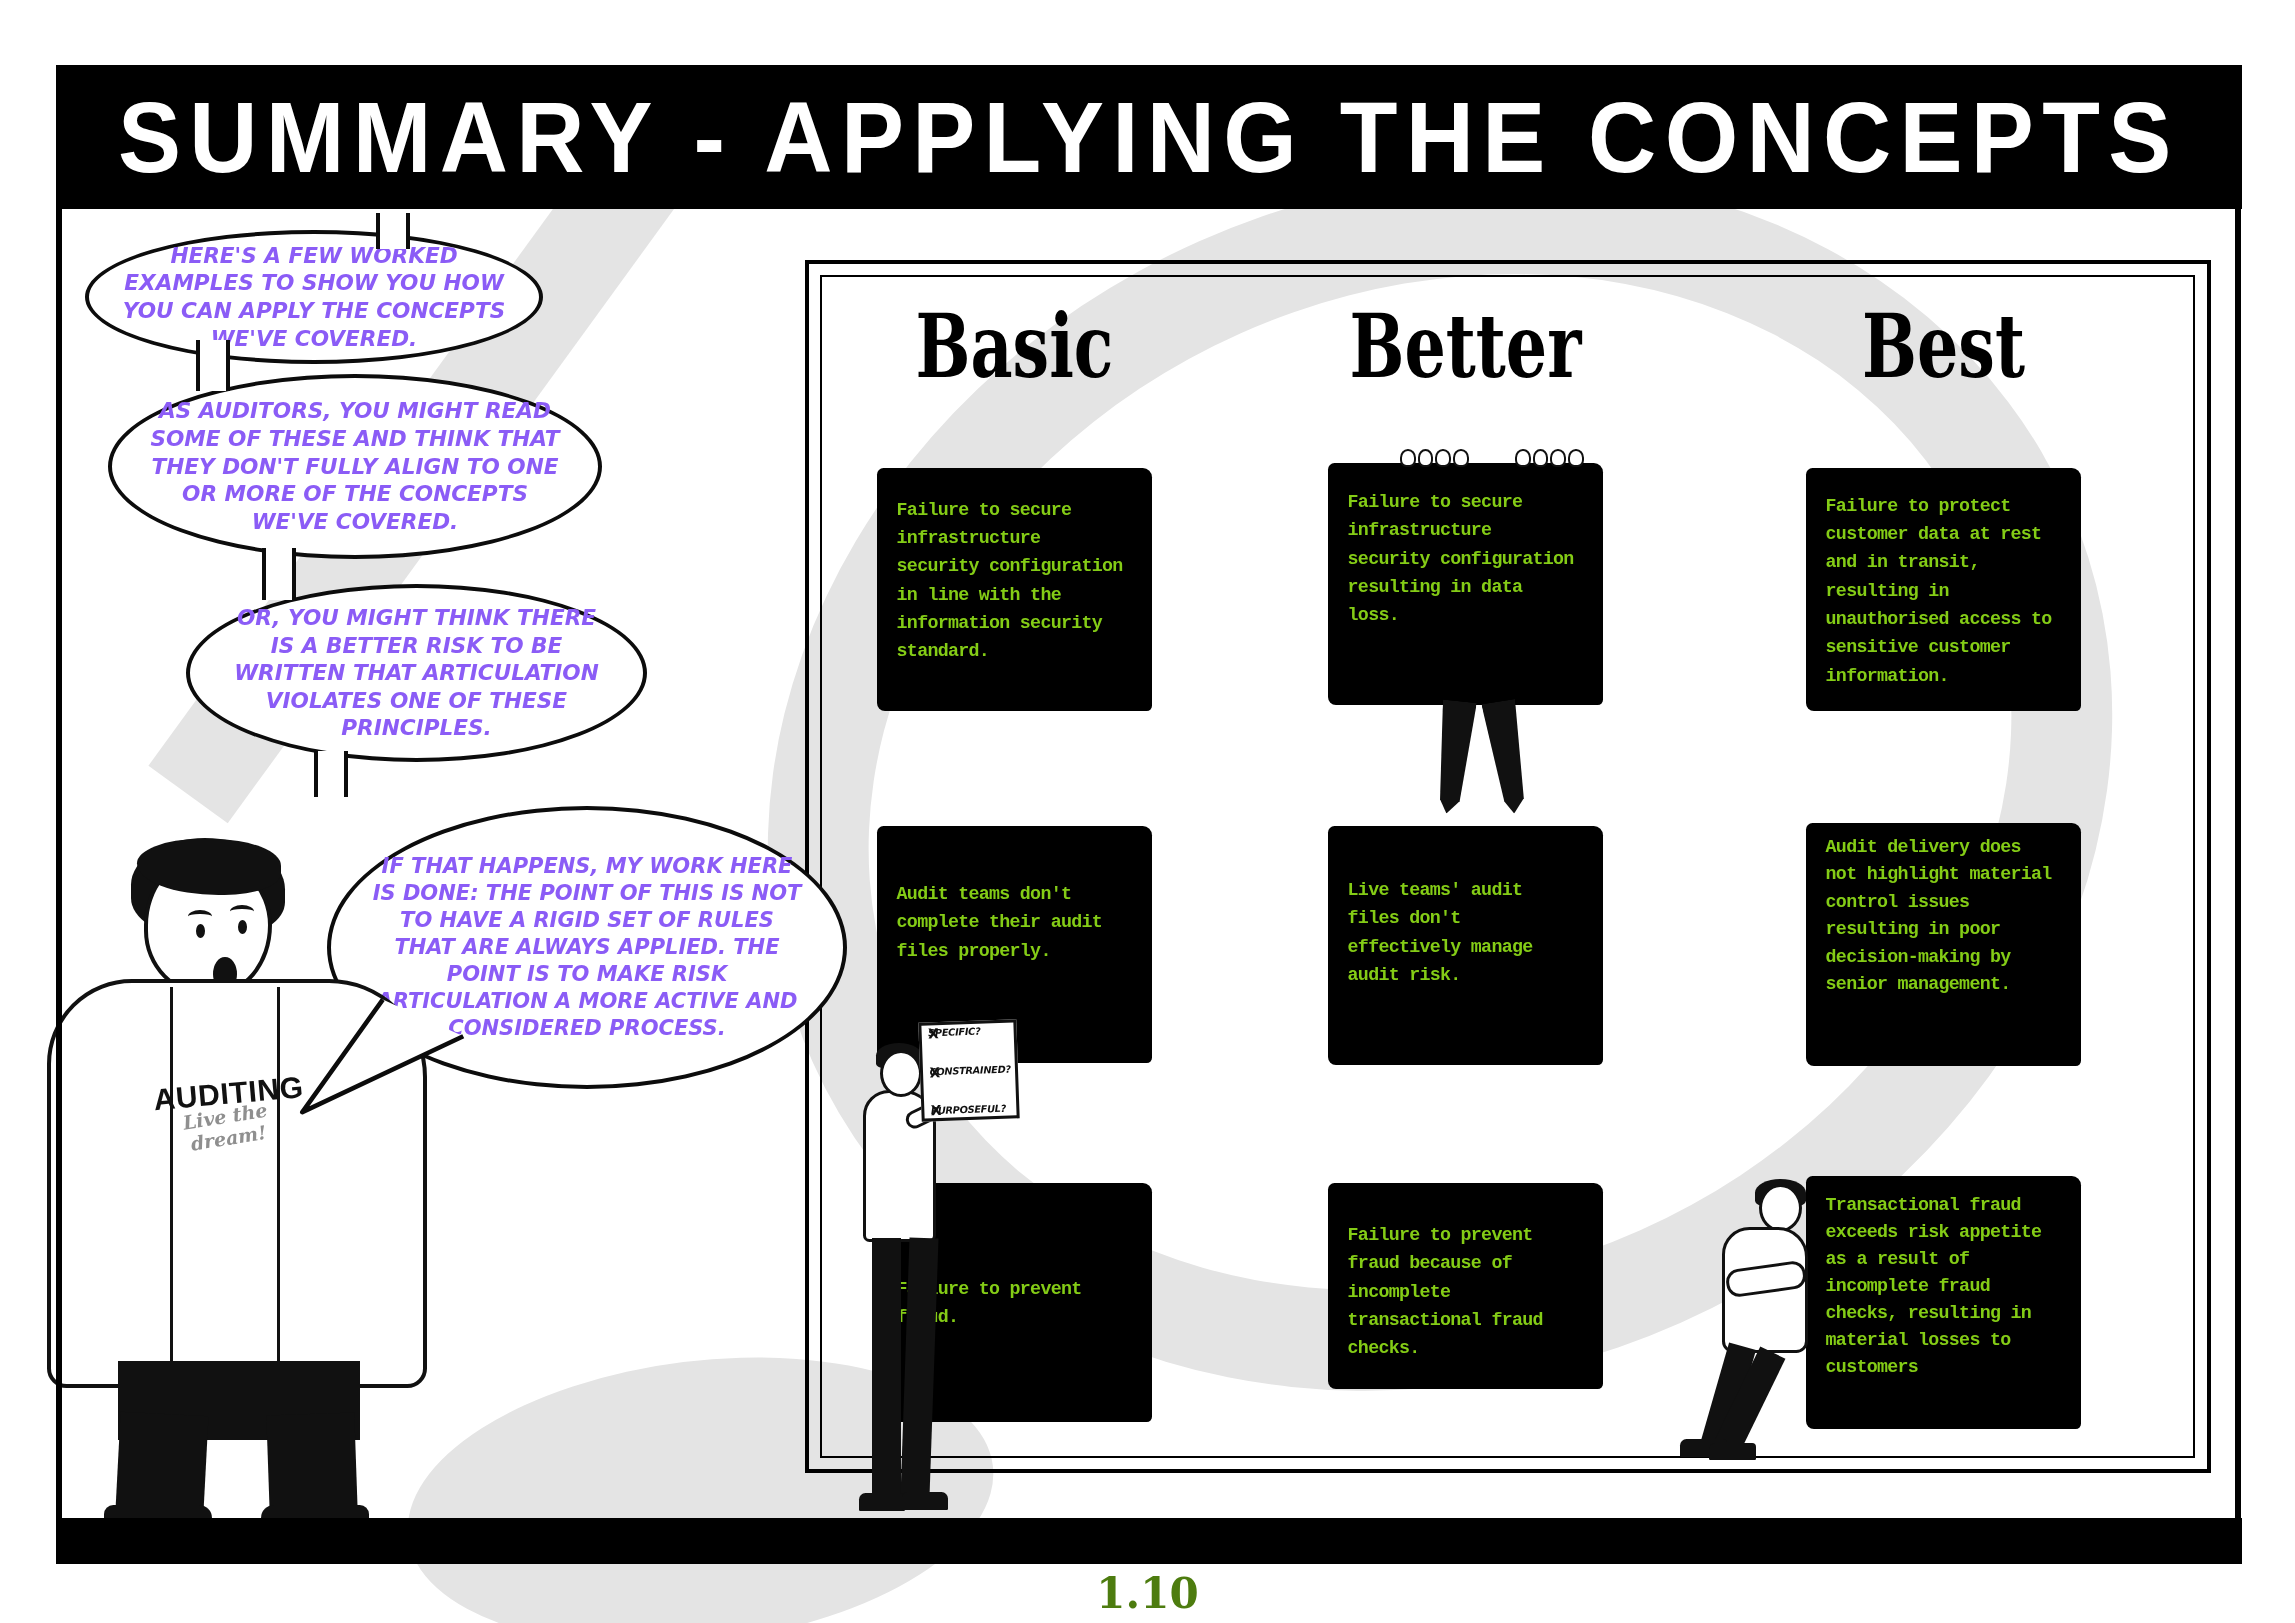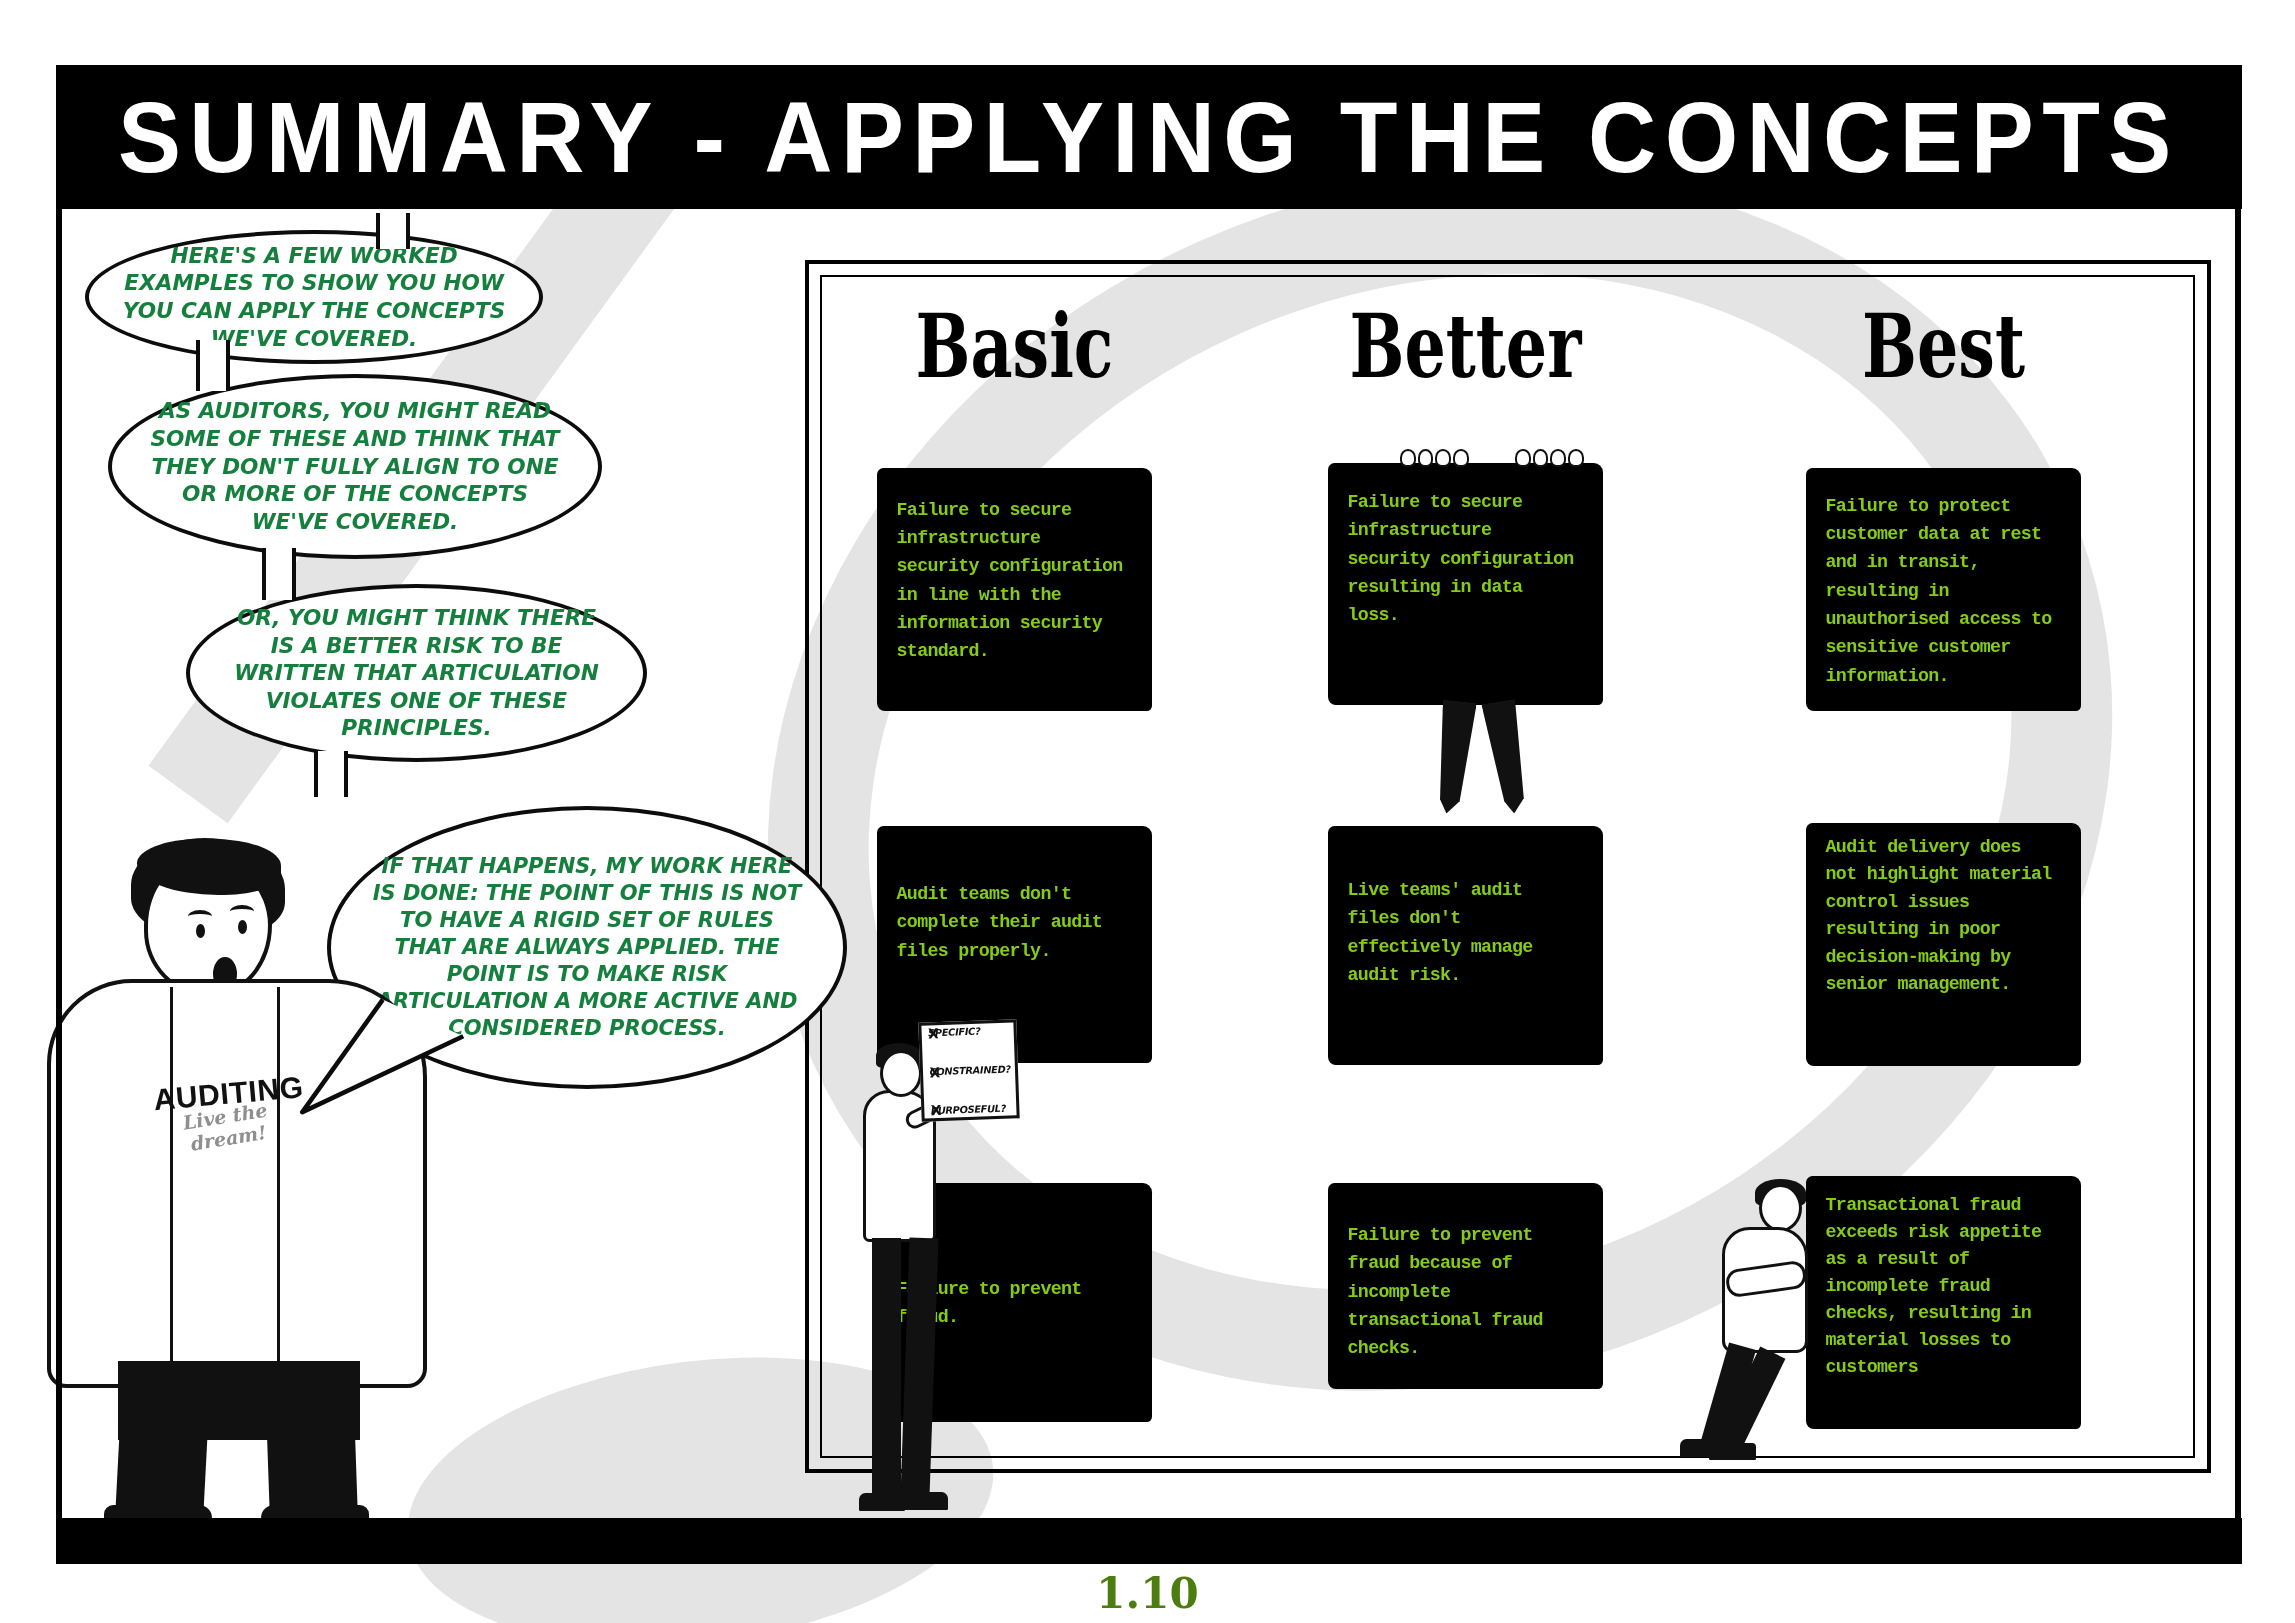--- a/index.html
+++ b/index.html
@@ -45,21 +45,21 @@
   .cell-5{left:1328px;top:826px;height:239px;padding-top:50px;}
   .cell-6{left:1806px;top:823px;height:243px;padding-top:11px;line-height:1.5;}
   .cell-7{left:877px;top:1183px;height:239px;padding-top:92px;}
   .cell-8{left:1328px;top:1183px;height:206px;padding-top:38px;}
   .cell-9{left:1806px;top:1176px;height:253px;padding-top:15.7px;line-height:1.48;}
 
   
   .bubble{position:absolute;background:#fff;border:4.6px solid #0c0c0c;border-radius:50%;z-index:4;
           display:flex;align-items:center;justify-content:center;text-align:center;
           font-family:"DejaVu Sans",sans-serif;font-style:italic;font-weight:bold;font-size:21.6px;
-          line-height:1.28;color:#15803d;box-sizing:border-box;}
+          line-height:1.28;color:#8b5cf6;box-sizing:border-box;}
   .bubble .txt{width:86%;}
   .bubble-1{left:85px;top:230px;width:458px;height:134px;}
   .bubble-2{left:108px;top:374px;width:494px;height:185px;}
   .bubble-3{left:186px;top:584px;width:461px;height:178px;}
   .bubble-4{left:327px;top:806px;width:520px;height:283px;font-size:21px;}
   .bubble-connector{position:absolute;background:#fff;border-left:4.6px solid #0c0c0c;border-right:4.6px solid #0c0c0c;
           z-index:5;box-sizing:border-box;}
   .conn-0{left:376px;top:213px;width:34px;height:36px;}
   .conn-1{left:196px;top:340px;width:34px;height:51px;}
   .conn-2{left:262px;top:548px;width:34px;height:52px;}

